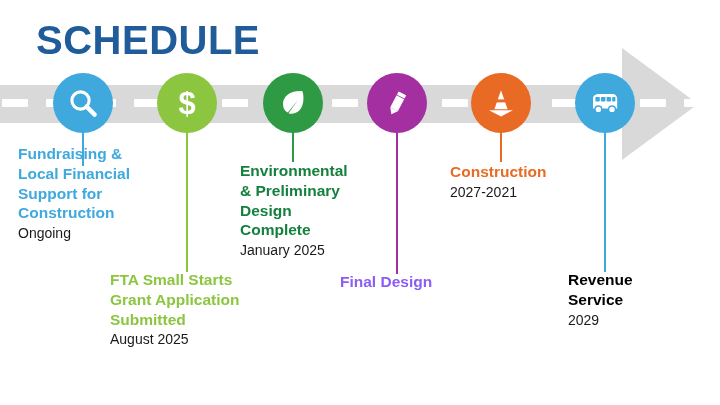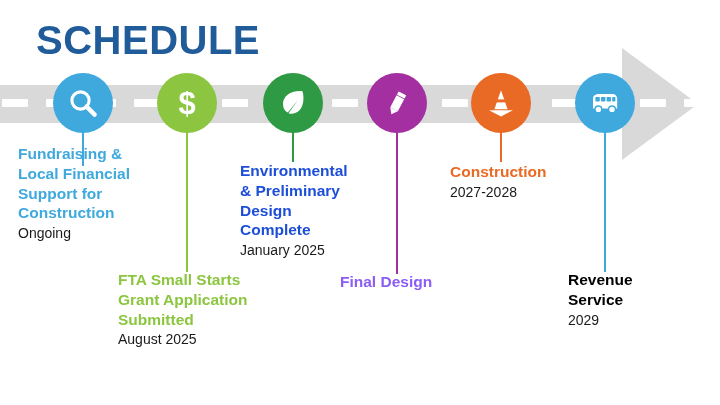--- a/index.html
+++ b/index.html
@@ -154,37 +154,37 @@
     </div>
   </div>
 
   <div class="milestone">
     <div class="stem" style="left:186px; top:126px; height:146px; background:#8CC641;"></div>
     <div class="node" style="left:157px; top:73px; background:#8CC641;">
       <svg width="34" height="34" viewBox="0 0 34 34" aria-hidden="true">
         <text x="17" y="27.5" text-anchor="middle" font-family="Liberation Sans, sans-serif" font-size="31" font-weight="bold" fill="#ffffff">$</text>
       </svg>
     </div>
-    <div class="label" style="left:110px; top:270px; width:165px;margin-left:8px;">
+    <div class="label" style="left:110px; top:270px; width:165px;">
       <div class="label-title" style="color:#8CC641;">FTA Small Starts
 Grant Application
 Submitted</div>
       <div class="label-date">August 2025</div>
     </div>
   </div>
 
   <div class="milestone">
     <div class="stem" style="left:292px; top:126px; height:36px; background:#2E9B44;"></div>
     <div class="node" style="left:263px; top:73px; background:#2E9B44;">
       <svg width="34" height="34" viewBox="0 0 34 34" aria-hidden="true">
         <path d="M26.5 5.2 C14.5 4.2 6.4 10.6 7.0 19.0 C7.3 23.0 9.6 25.6 11.8 26.6 L22.0 14.0 L12.5 27.2 C17.5 29.0 25.2 26.2 27.0 17.0 C27.9 12.4 27.4 8.2 26.5 5.2 Z" fill="#ffffff"></path>
       </svg>
     </div>
     <div class="label" style="left:240px; top:161px; width:135px;">
-      <div class="label-title" style="color:#1d4ed8;">Environmental
+      <div class="label-title" style="color:#15803d;">Environmental
 &amp; Preliminary
 Design
 Complete</div>
       <div class="label-date">January 2025</div>
     </div>
   </div>
 
   <div class="milestone">
     <div class="stem" style="left:396px; top:126px; height:148px; background:#A32FA0;"></div>
     <div class="node" style="left:367px; top:73px; background:#A32FA0;">
@@ -205,21 +205,21 @@
     <div class="stem" style="left:500px; top:126px; height:36px; background:#E96A24;"></div>
     <div class="node" style="left:471px; top:73px; background:#E96A24;">
       <svg width="34" height="34" viewBox="0 0 34 34" aria-hidden="true">
         <path d="M17 4.2 L23.6 23.2 L10.4 23.2 Z" fill="#ffffff"></path>
         <rect x="12.2" y="13.4" width="9.6" height="3.0" fill="#E96A24"></rect>
         <path d="M5.0 24.2 L29.0 24.2 L17 30.6 Z" fill="#ffffff"></path>
       </svg>
     </div>
     <div class="label" style="left:450px; top:162px; width:145px;">
       <div class="label-title" style="color:#E96A24;">Construction</div>
-      <div class="label-date">2027-2028</div>
+      <div class="label-date">2027-2021</div>
     </div>
   </div>
 
   <div class="milestone">
     <div class="stem" style="left:604px; top:126px; height:146px; background:#3FA9DE;"></div>
     <div class="node" style="left:575px; top:73px; background:#3FA9DE;">
       <svg width="34" height="34" viewBox="0 0 34 34" aria-hidden="true">
         <path d="M5.0 12.4 C5.0 9.6 7.4 8.0 11.4 8.0 L24.4 8.0 C27.4 8.0 29.2 10.2 29.2 13.4 L29.2 22.4 L5.0 22.4 Z" fill="#ffffff"></path>
         <rect x="7.4" y="11.0" width="4.4" height="4.4" rx="0.6" fill="#3FA9DE"></rect>
         <rect x="13.0" y="11.0" width="4.4" height="4.4" rx="0.6" fill="#3FA9DE"></rect>

